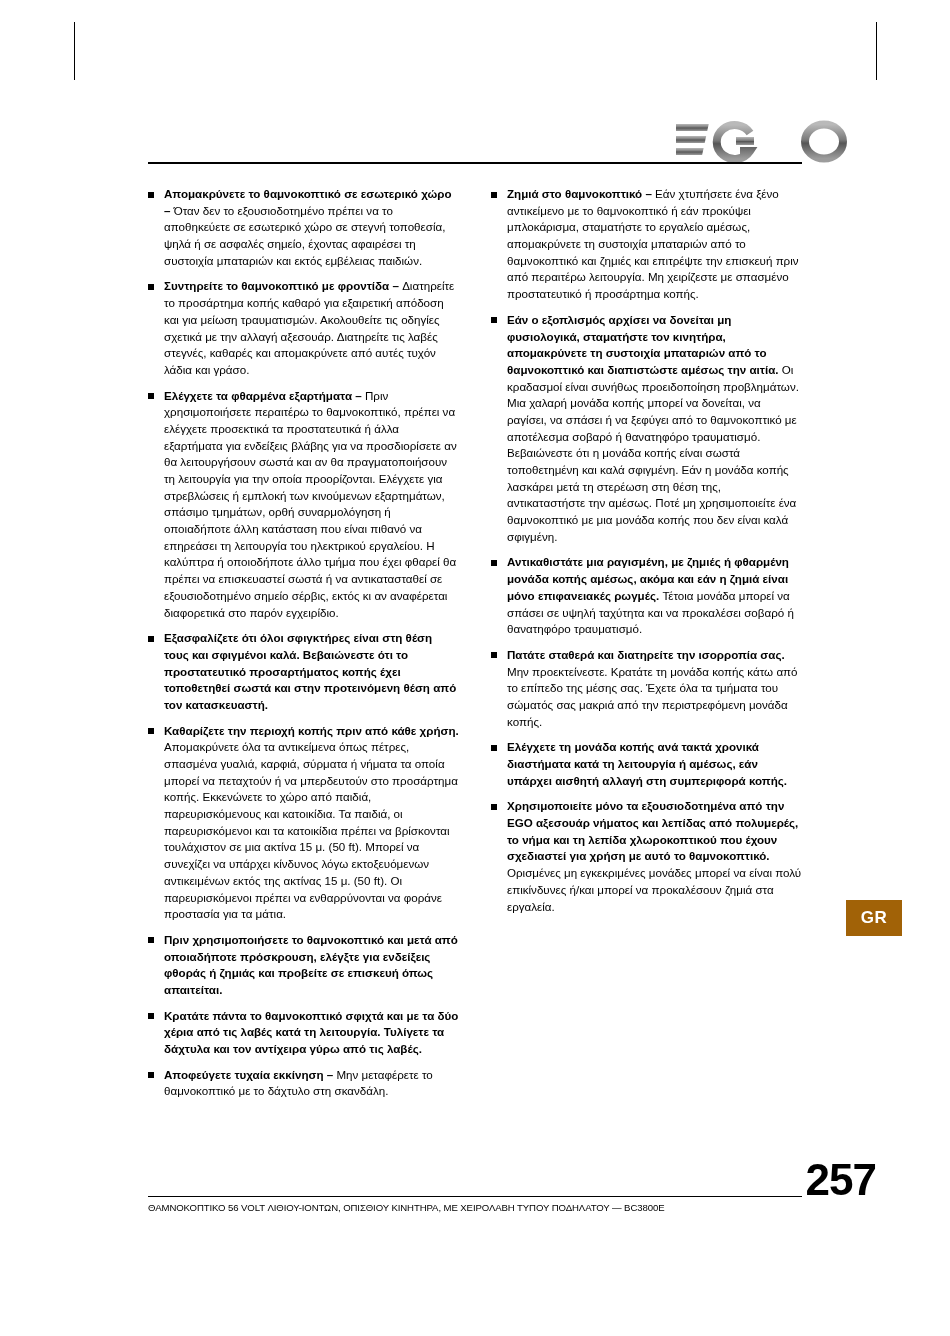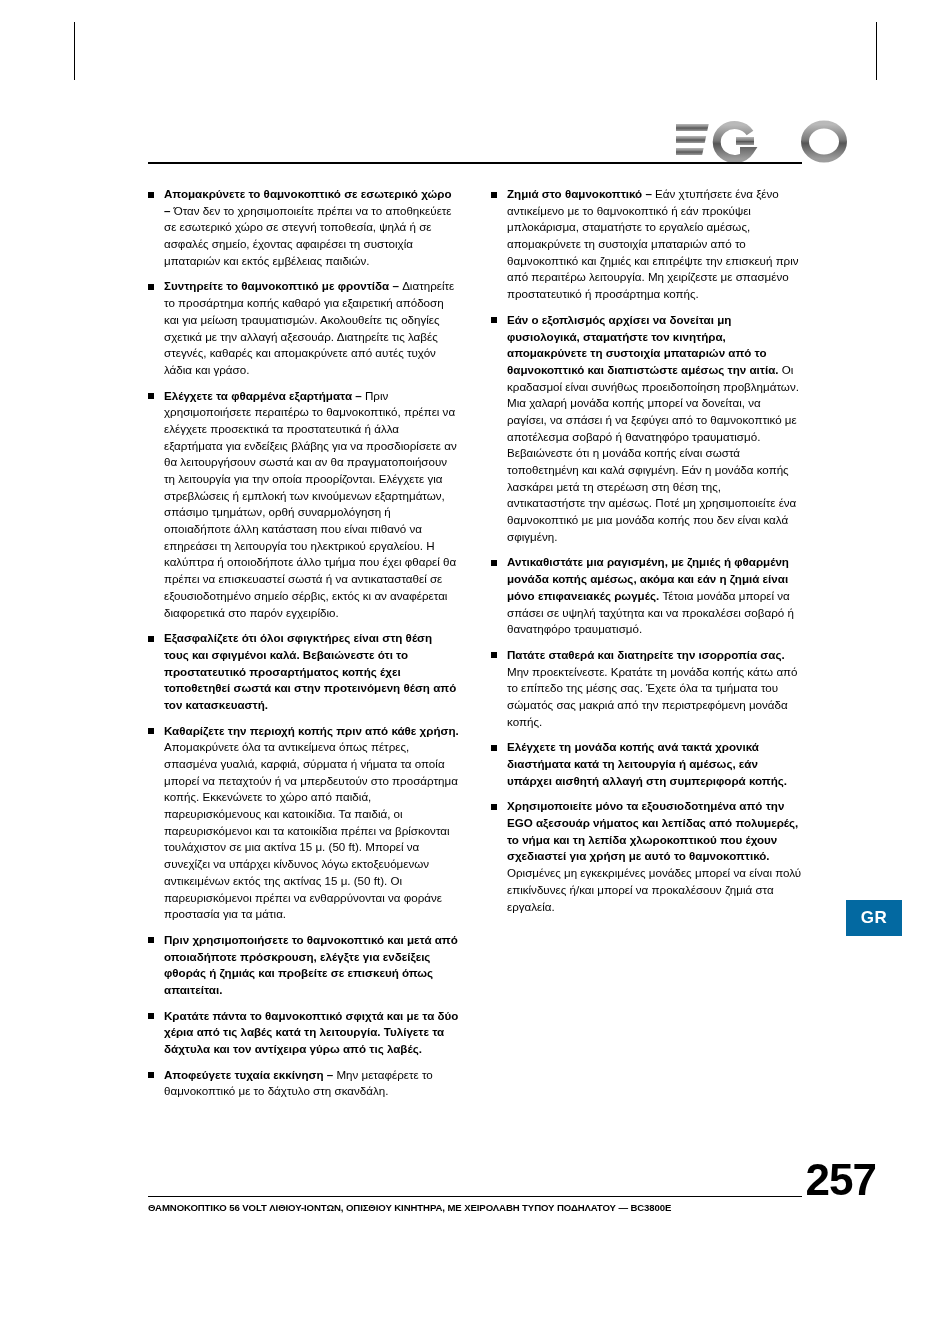--- a/index.html
+++ b/index.html
@@ -47,21 +47,21 @@
     height: 2px;
     background: #000;
   }
 
   .gr-tab {
     position: absolute;
     right: 48px;
     top: 900px;
     width: 56px;
     height: 36px;
-    background: #0369a1;
+    background: #a16207;
     color: #fff;
     font-weight: bold;
     font-size: 17px;
     display: flex;
     align-items: center;
     justify-content: center;
     letter-spacing: 0.5px;
     margin-left: 32px;
   }
 
@@ -109,21 +109,20 @@
   }
   .footer-rule {
     width: 654px;
     height: 1px;
     background: #000;
   }
   .footer-text {
     margin-top: 5px;
     font-size: 9.6px;
     letter-spacing: -0.1px;
-    font-weight: bold;
   }
   .pagenum {
     position: absolute;
     right: 74px;
     top: 1155px;
     font-size: 44px;
     font-weight: bold;
     letter-spacing: -1px;
     text-align: right;
   }
@@ -160,21 +159,21 @@
   </div>
 
   <div class="rule"></div>
 
   <div class="gr-tab">GR</div>
 
   <div class="columns">
 
     <div class="col">
       <ul class="bl">
-        <li><span class="b">Απομακρύνετε το θαμνοκοπτικό σε εσωτερικό χώρο – </span><span>Όταν δεν το χρησιμοποιείτε πρέπει να το αποθηκεύετε σε εσωτερικό χώρο σε στεγνή τοποθεσία, ψηλά ή σε ασφαλές σημείο, έχοντας αφαιρέσει τη συστοιχία μπαταριών και εκτός εμβέλειας παιδιών.</span></li>
+        <li><span class="b">Απομακρύνετε το θαμνοκοπτικό σε εσωτερικό χώρο – </span><span>Όταν δεν το εξουσιοδοτημένο πρέπει να το αποθηκεύετε σε εσωτερικό χώρο σε στεγνή τοποθεσία, ψηλά ή σε ασφαλές σημείο, έχοντας αφαιρέσει τη συστοιχία μπαταριών και εκτός εμβέλειας παιδιών.</span></li>
         <li><span class="b">Συντηρείτε το θαμνοκοπτικό με φροντίδα – </span><span>Διατηρείτε το προσάρτημα κοπής καθαρό για εξαιρετική απόδοση και για μείωση τραυματισμών. Ακολουθείτε τις οδηγίες σχετικά με την αλλαγή αξεσουάρ. Διατηρείτε τις λαβές στεγνές, καθαρές και απομακρύνετε από αυτές τυχόν λάδια και γράσο.</span></li>
         <li><span class="b">Ελέγχετε τα φθαρμένα εξαρτήματα – </span><span>Πριν χρησιμοποιήσετε περαιτέρω το θαμνοκοπτικό, πρέπει να ελέγχετε προσεκτικά τα προστατευτικά ή άλλα εξαρτήματα για ενδείξεις βλάβης για να προσδιορίσετε αν θα λειτουργήσουν σωστά και αν θα πραγματοποιήσουν τη λειτουργία για την οποία προορίζονται. Ελέγχετε για στρεβλώσεις ή εμπλοκή των κινούμενων εξαρτημάτων, σπάσιμο τμημάτων, ορθή συναρμολόγηση ή οποιαδήποτε άλλη κατάσταση που είναι πιθανό να επηρεάσει τη λειτουργία του ηλεκτρικού εργαλείου. Η καλύπτρα ή οποιοδήποτε άλλο τμήμα που έχει φθαρεί θα πρέπει να επισκευαστεί σωστά ή να αντικατασταθεί σε εξουσιοδοτημένο σημείο σέρβις, εκτός κι αν αναφέρεται διαφορετικά στο παρόν εγχειρίδιο.</span></li>
         <li><span class="b">Εξασφαλίζετε ότι όλοι σφιγκτήρες είναι στη θέση τους και σφιγμένοι καλά. Βεβαιώνεστε ότι το προστατευτικό προσαρτήματος κοπής έχει τοποθετηθεί σωστά και στην προτεινόμενη θέση από τον κατασκευαστή.</span><span></span></li>
         <li><span class="b">Καθαρίζετε την περιοχή κοπής πριν από κάθε χρήση. </span><span>Απομακρύνετε όλα τα αντικείμενα όπως πέτρες, σπασμένα γυαλιά, καρφιά, σύρματα ή νήματα τα οποία μπορεί να πεταχτούν ή να μπερδευτούν στο προσάρτημα κοπής. Εκκενώνετε το χώρο από παιδιά, παρευρισκόμενους και κατοικίδια. Τα παιδιά, οι παρευρισκόμενοι και τα κατοικίδια πρέπει να βρίσκονται τουλάχιστον σε μια ακτίνα 15 μ. (50 ft). Μπορεί να συνεχίζει να υπάρχει κίνδυνος λόγω εκτοξευόμενων αντικειμένων εκτός της ακτίνας 15 μ. (50 ft). Οι παρευρισκόμενοι πρέπει να ενθαρρύνονται να φοράνε προστασία για τα μάτια.</span></li>
         <li><span class="b">Πριν χρησιμοποιήσετε το θαμνοκοπτικό και μετά από οποιαδήποτε πρόσκρουση, ελέγξτε για ενδείξεις φθοράς ή ζημιάς και προβείτε σε επισκευή όπως απαιτείται.</span><span></span></li>
         <li><span class="b">Κρατάτε πάντα το θαμνοκοπτικό σφιχτά και με τα δύο χέρια από τις λαβές κατά τη λειτουργία. Τυλίγετε τα δάχτυλα και τον αντίχειρα γύρω από τις λαβές.</span><span></span></li>
         <li><span class="b">Αποφεύγετε τυχαία εκκίνηση – </span><span>Μην μεταφέρετε το θαμνοκοπτικό με το δάχτυλο στη σκανδάλη.</span></li>
       </ul>
     </div>
 

